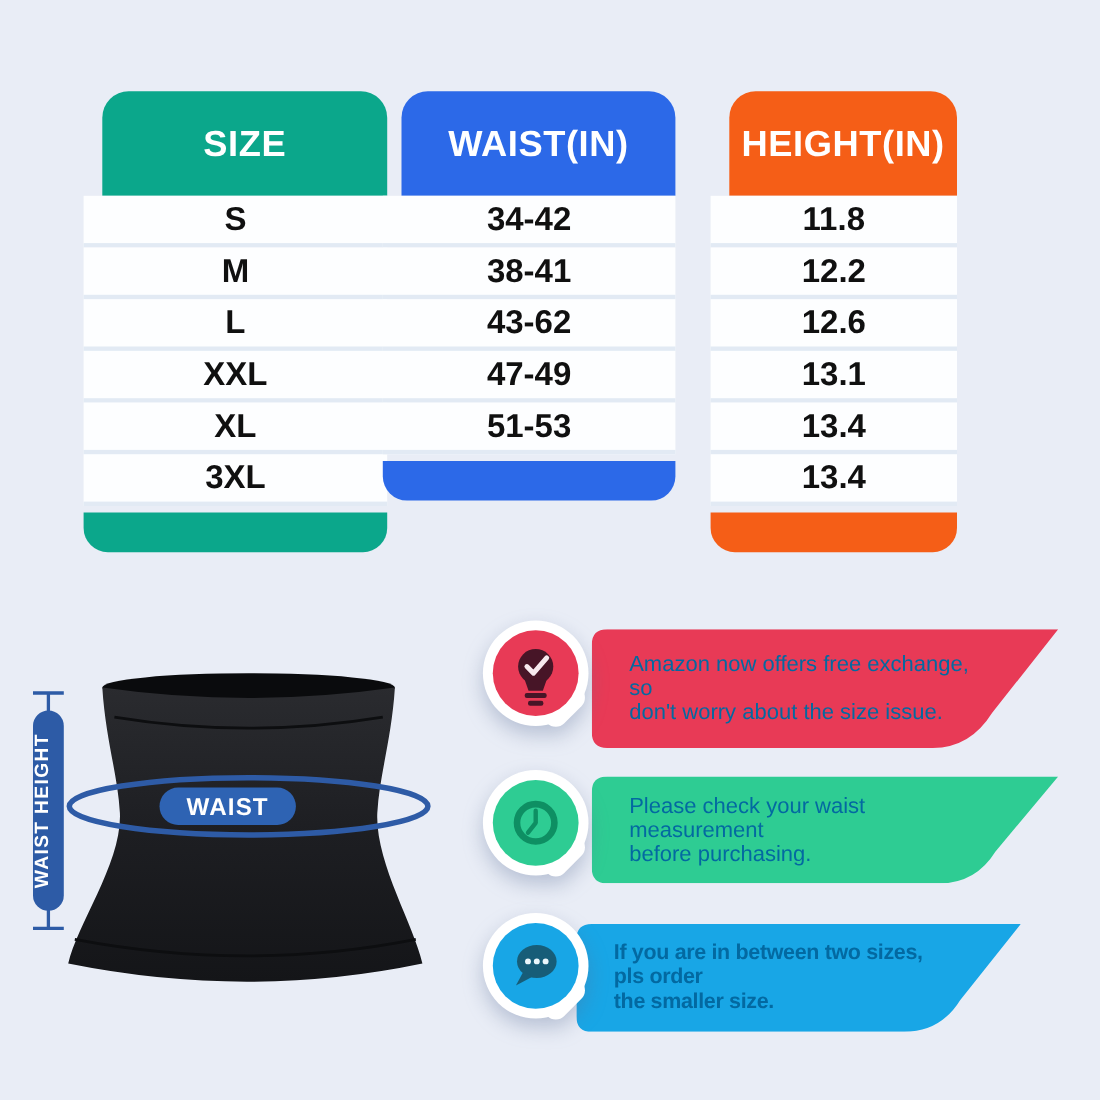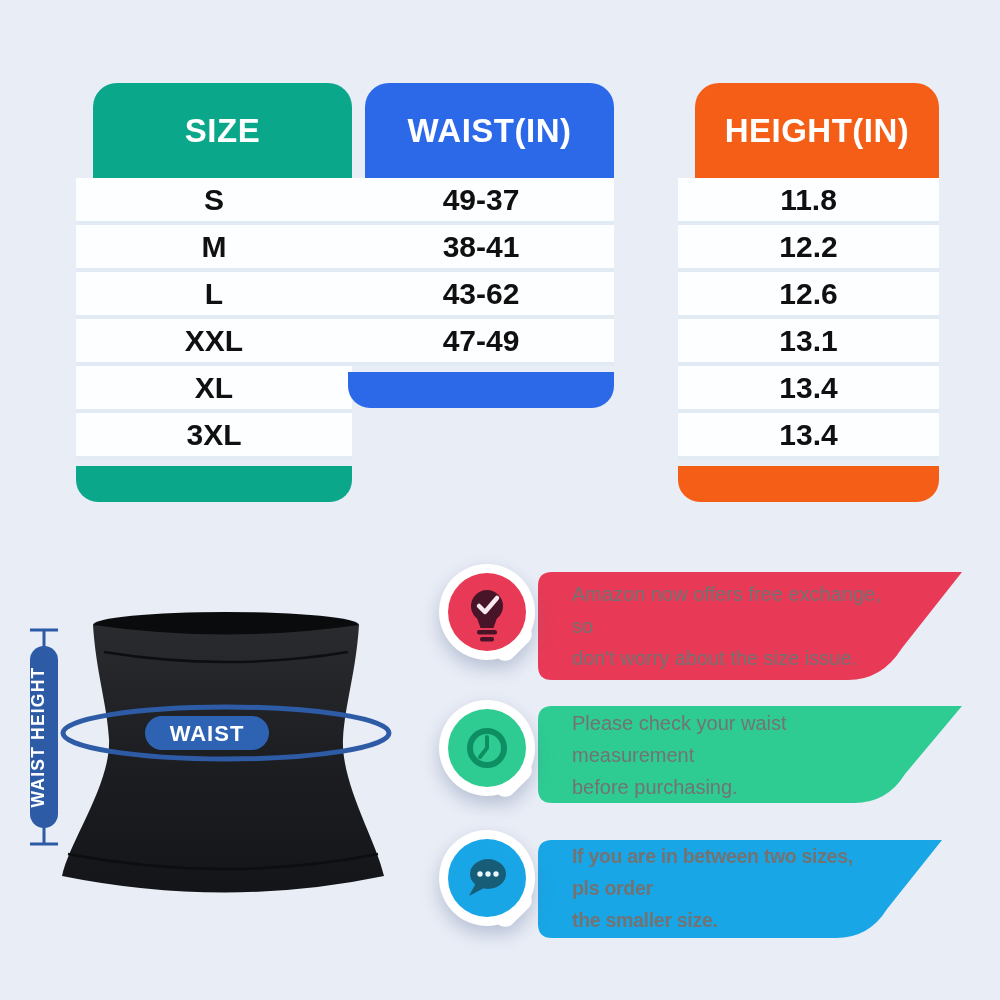--- a/index.html
+++ b/index.html
@@ -7,21 +7,21 @@
     position:relative;
     width:1000px;height:1000px;
     background:#e9edf6;
     font-family:"Liberation Sans", sans-serif;
     overflow:hidden;
   }
   
   .col{position:absolute;top:83px;}
   .col1{left:76px;width:276px;}
   .col2{left:348px;width:266px;}
-  .col3{left:678px;width:261px;}
+  .col3{left:646px;width:224px;}
   .hdr{
     height:95px;border-radius:24px 24px 0 0;
     display:flex;align-items:center;justify-content:center;
     color:#fff;font-size:33px;font-weight:700;letter-spacing:.5px;margin-left:17px;
   }
   .c1{background:#0ba78b;}
   .c2{background:#2c69e8;}
   .c3{background:#f55e17;}
   .cell{
     box-sizing:border-box;height:47px;background:#fdfeff;
@@ -32,21 +32,21 @@
   .cell:last-child{border-bottom:none;}
   .bar{height:36px;margin-top:6px;border-radius:0 0 22px 22px;}
   
   .trainer{position:absolute;left:8px;top:592px;}
   
   .tip{position:absolute;z-index:1;}
   .tip svg{position:absolute;left:0;top:0;}
   .tip-text{
     position:absolute;left:34px;top:0;bottom:0;right:60px;
     display:flex;flex-direction:column;justify-content:center;
-    color:#737373;font-size:20px;font-weight:500;line-height:32px;
+    color:#0369a1;font-size:20px;font-weight:500;line-height:22px;
   }
   .tip-text.bold{font-size:19.5px;font-weight:700;letter-spacing:-0.3px;}
   .badge{
     position:absolute;width:96px;height:96px;z-index:2;
     filter:drop-shadow(0 8px 9px rgba(90,110,150,.35));
   }
   .badge .ring{
     position:absolute;left:0;top:0;width:96px;height:96px;
     background:#fff;border-radius:50%;
   }
@@ -67,24 +67,25 @@
     <div class="cell">M</div>
     <div class="cell">L</div>
     <div class="cell">XXL</div>
     <div class="cell">XL</div>
     <div class="cell">3XL</div>
     <div class="bar c1"></div>
   </div>
 
   <div class="col col2">
     <div class="hdr c2">WAIST(IN)</div>
-    <div class="cell">49-37</div>
+    <div class="cell">34-42</div>
     <div class="cell">38-41</div>
     <div class="cell">43-62</div>
     <div class="cell">47-49</div>
+    <div class="cell">51-53</div>
     <div class="bar c2"></div>
   </div>
 
   <div class="col col3">
     <div class="hdr c3">HEIGHT(IN)</div>
     <div class="cell">11.8</div>
     <div class="cell">12.2</div>
     <div class="cell">12.6</div>
     <div class="cell">13.1</div>
     <div class="cell">13.4</div>
@@ -157,21 +158,21 @@
   <div class="badge" style="left:439px;top:700px;">
     <div class="ring"></div>
     <div class="handle"></div>
     <svg width="96" height="96" viewBox="0 0 96 96">
       <circle cx="48" cy="48" r="39" fill="#2ecc93"></circle>
       <circle cx="48" cy="48" r="17" fill="none" stroke="#0e8f63" stroke-width="6"></circle>
       <path d="M48 48 V37 M48 48 L41 57" stroke="#0e8f63" stroke-width="4" fill="none" stroke-linecap="round"></path>
     </svg>
   </div>
 
-  <div class="tip" style="left:538px;top:840px;width:404px;height:96px;">
+  <div class="tip" style="left:524px;top:840px;width:404px;height:96px;">
     <svg width="404" height="98" viewBox="0 0 404 98">
       <path d="M14 0 H404 L349 69 Q331 98 298 98 H14 Q0 98 0 84 V14 Q0 0 14 0 Z" fill="#18a6e6"></path>
     </svg>
     <div class="tip-text bold">
       <span>If you are in between two sizes, pls order</span>
       <span>the smaller size.</span>
     </div>
   </div>
   <div class="badge" style="left:439px;top:830px;">
     <div class="ring"></div>

